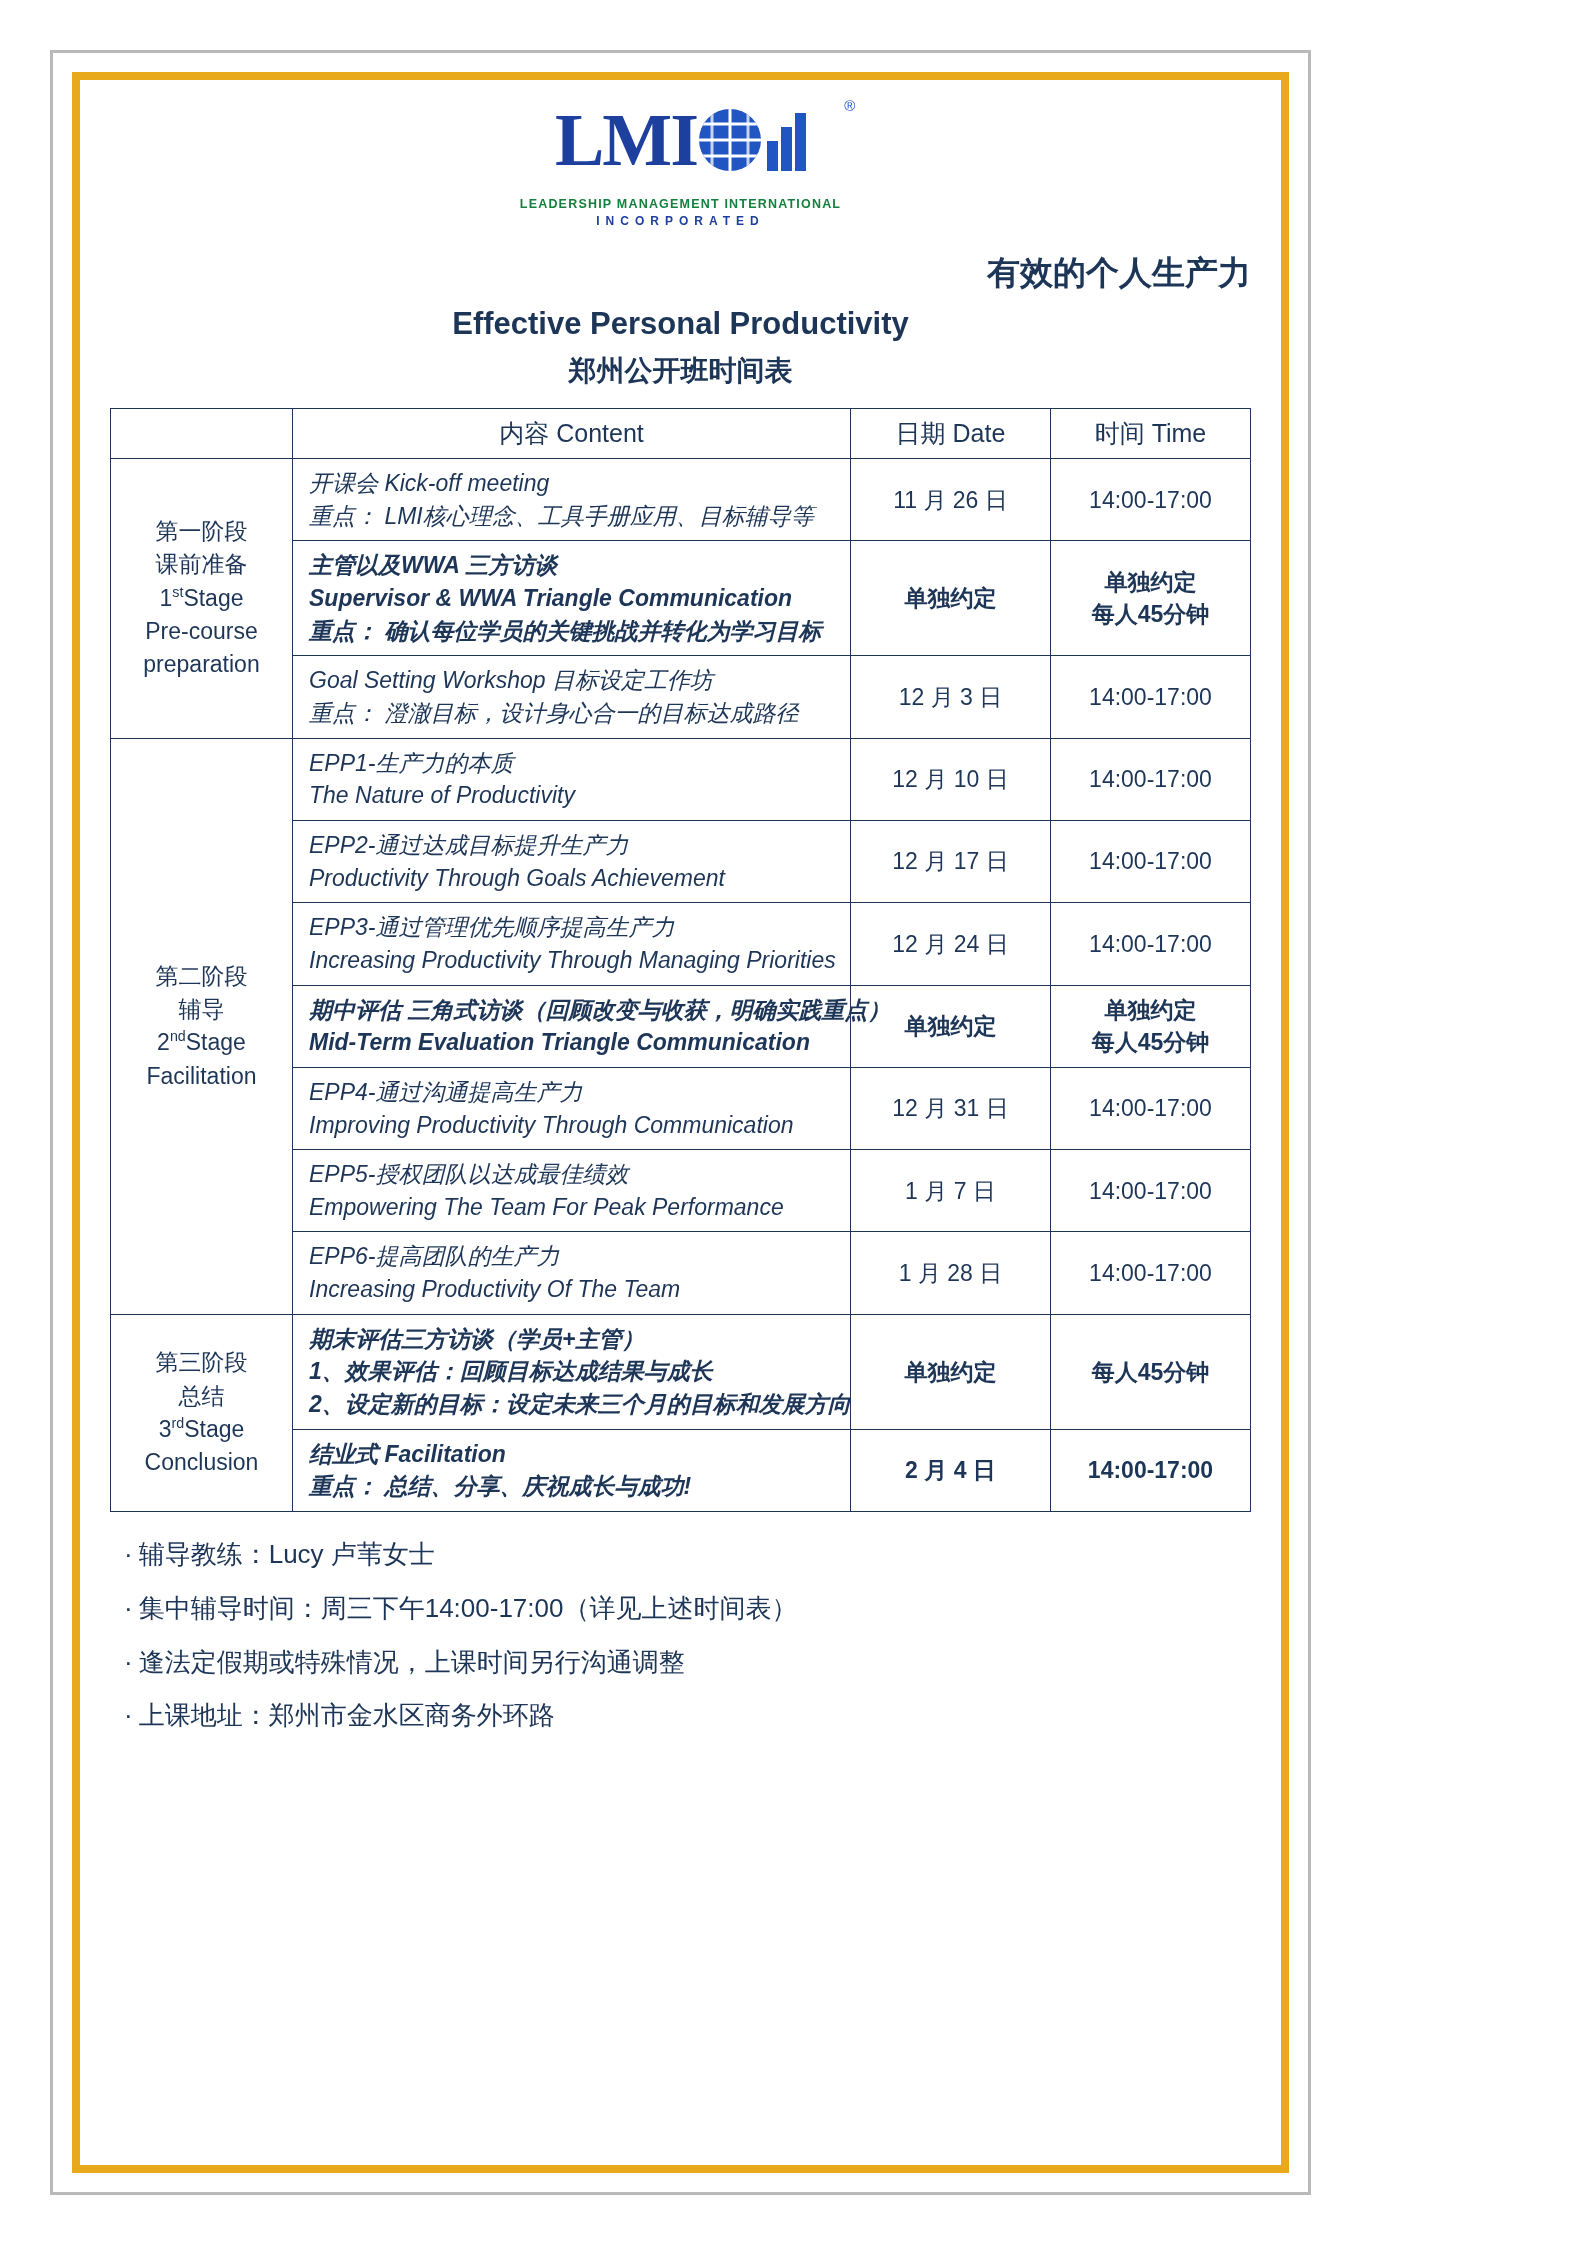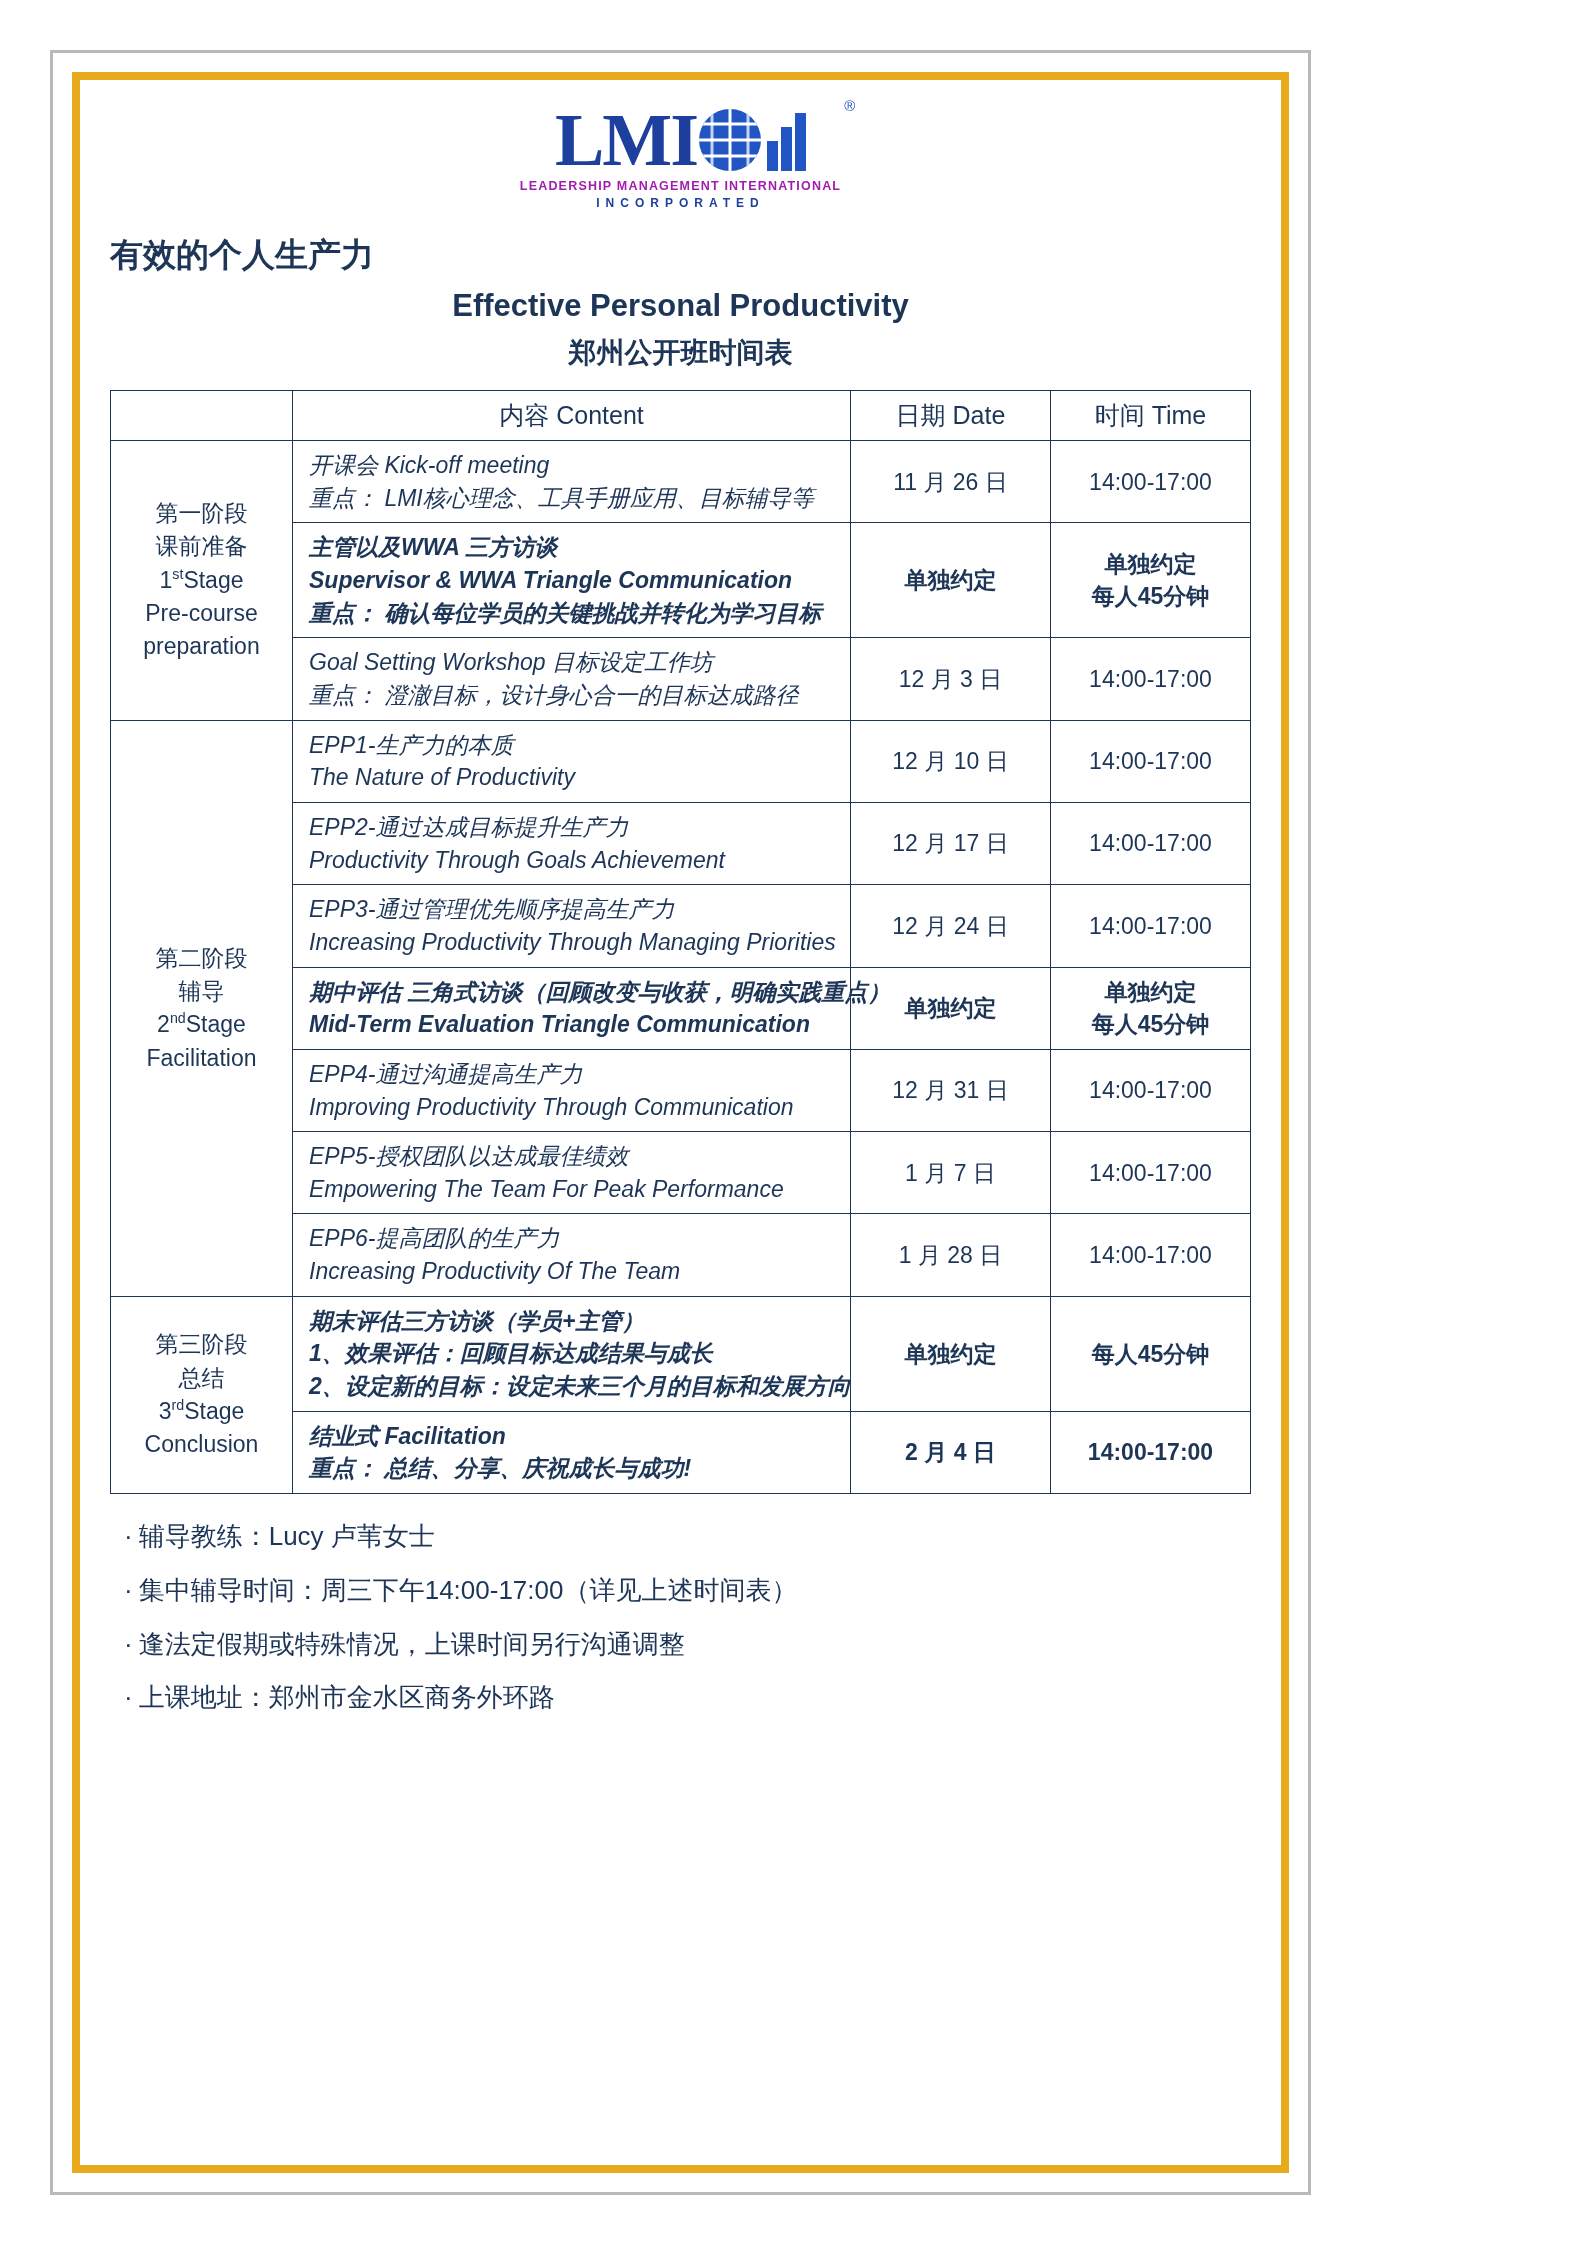--- a/index.html
+++ b/index.html
@@ -115,35 +115,35 @@
   .logo-reg {
     position: absolute;
     right: -14px;
     top: 2px;
     font-size: 15px;
     color: #2255c4;
   }
   .logo-sub1 {
     font-size: 12.5px;
     letter-spacing: 1.2px;
-    color: #a21caf;
-    font-weight: bold;
-    margin-top: 4px;
+    color: #15803d;
+    font-weight: bold;
+    margin-top: 22px;
   }
   .logo-sub2 {
     font-size: 12px;
     letter-spacing: 6px;
     color: #1d3f9e;
     font-weight: bold;
     margin-top: 3px;
   }
 
   
   .title-cn {
-    text-align: left;
+    text-align: right;
     font-size: 33px;
     font-weight: bold;
     color: #1d3557;
     margin: 6px 0 10px 0;
   }
   .title-en {
     text-align: center;
     font-size: 31px;
     font-weight: bold;
     color: #1d3557;

